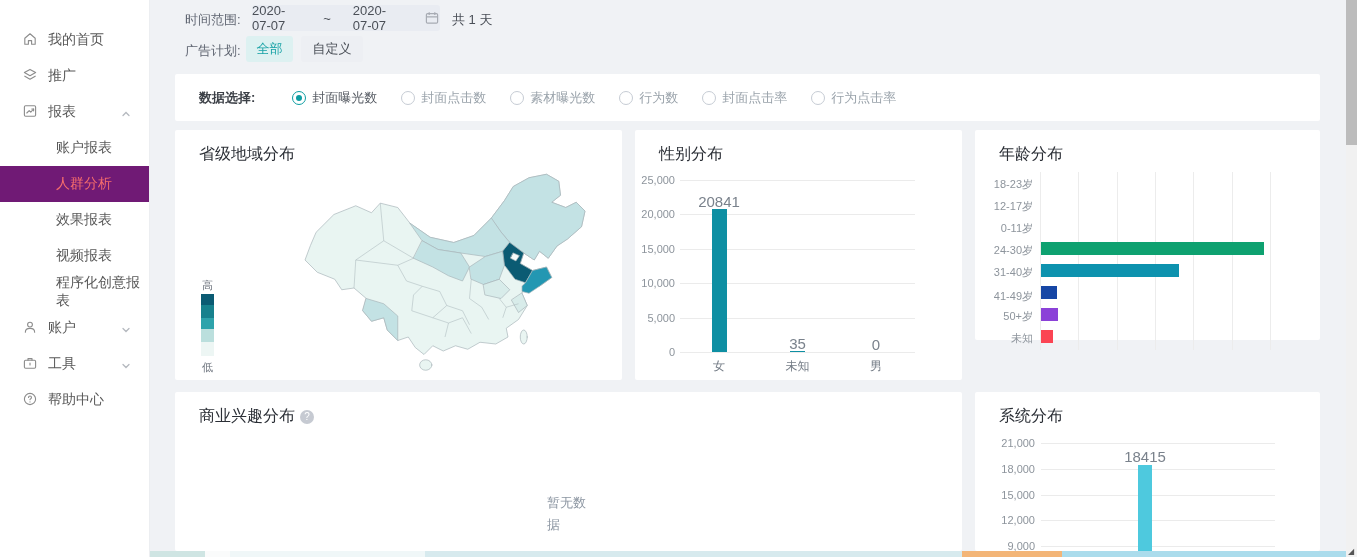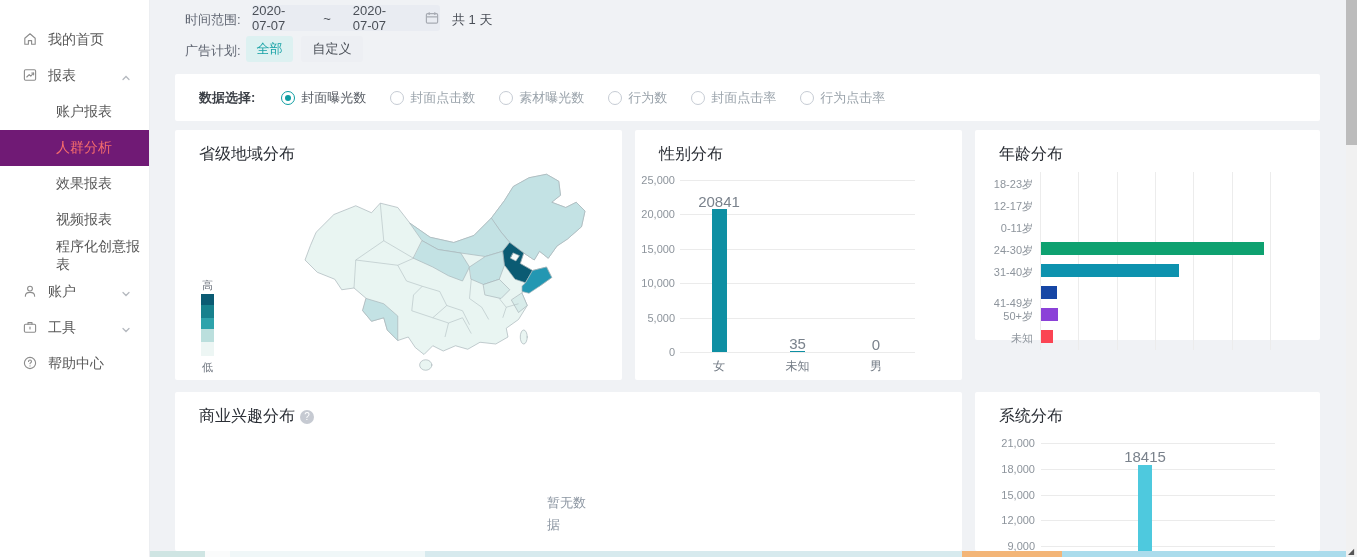--- a/index.html
+++ b/index.html
@@ -20,21 +20,21 @@
   #duration{position:absolute;left:452px;top:11px;font-size:13px;color:#4a4f57}
   .plan-btn{position:absolute;top:36px;height:26px;border-radius:3px;font-size:13px;display:flex;align-items:center;justify-content:center;cursor:pointer}
   .plan-btn.on{background:#ddf1f1;color:#18a2a6}
   .plan-btn.off{background:#edeff3;color:#4a4f57}
   
   .card{position:absolute;background:#fff;border-radius:2px}
   .card-title{position:absolute;left:24px;top:14px;font-size:16px;color:#2b2f36;font-weight:500;display:flex;align-items:center;gap:5px}
   
   #data-select-card{left:175px;top:74px;width:1145px;height:47px}
   #data-select-row{position:absolute;left:24px;top:0;height:47px;display:flex;align-items:center;gap:24px;font-size:13px}
-  #data-select-label{color:#3c4047;font-weight:bold;margin-right:2px}
+  #data-select-label{color:#3c4047;font-weight:bold;margin-right:13px}
   .radio-opt{display:flex;align-items:center;gap:6px;cursor:pointer}
   .radio-dot{width:14px;height:14px;border-radius:50%;box-sizing:border-box;border:1px solid #c6ccd4;background:#fff;position:relative}
   .radio-opt.sel .radio-dot{border-color:#0d9da2}
   .radio-opt.sel .radio-dot::after{content:"";position:absolute;left:3px;top:3px;width:6px;height:6px;border-radius:50%;background:#0d9da2}
   .radio-opt .rlbl{color:#9aa3ab}
   .radio-opt.sel .rlbl{color:#565b63}
   
   .gridline-h{position:absolute;height:1px;background:#ebebeb}
   .gridline-v{position:absolute;width:1px;background:#ececec}
   .tickbox{position:absolute;overflow:hidden;height:13px}
@@ -61,20 +61,27 @@
 </head>
 <body>
 
 <aside id="sidebar">
   <nav id="sidebar-nav">
       <div class="side-item">
         <span><svg class="icon16" viewBox="0 0 20 20" stroke="#8c8c8c" stroke-width="1.4" fill="none" stroke-linecap="round" stroke-linejoin="round">
             <path d="M3.5 9 L10 3.5 L16.5 9 V16.5 H12 V12 H8 V16.5 H3.5 Z"></path>
           </svg></span>
         <span class="lbl">我的首页</span>
+      </div>
+      <div class="side-item">
+        <span><svg class="icon16" viewBox="0 0 20 20" stroke="#8c8c8c" stroke-width="1.4" fill="none" stroke-linecap="round" stroke-linejoin="round">
+            <path d="M10 3 L17 7 L10 11 L3 7 Z"></path>
+            <path d="M3.5 11.5 L10 15.2 L16.5 11.5"></path>
+          </svg></span>
+        <span class="lbl">推广</span>
       </div>
       <div class="side-item">
         <span><svg class="icon16" viewBox="0 0 20 20" stroke="#8c8c8c" stroke-width="1.4" fill="none" stroke-linecap="round" stroke-linejoin="round">
             <rect x="3" y="3.5" width="14" height="13" rx="1.5"></rect>
             <path d="M6 12.5 L9 9.5 L11 11.5 L14.5 7.5"></path>
             <path d="M14.5 7.5 v2.3 M14.5 7.5 h-2.3"></path>
           </svg></span>
         <span class="lbl">报表</span>
         <span class="chev"><svg width="10" height="10" viewBox="0 0 10 10" stroke="#b5b9bf" stroke-width="1.3" fill="none" stroke-linecap="round">
             <path d="M2 6.5 L5 3.5 L8 6.5"></path>
@@ -252,21 +259,21 @@
       <div class="gridline-v" style="left: 218.333px; top: 42px; height: 178px;"></div>
       <div class="gridline-v" style="left: 256.667px; top: 42px; height: 178px;"></div>
       <div class="gridline-v" style="left: 295px; top: 42px; height: 178px;"></div>
       <div class="age-lbl" style="left: 6px; top: 47px;">18-23岁</div>
       <div class="age-lbl" style="left: 6px; top: 69px;">12-17岁</div>
       <div class="age-lbl" style="left: 6px; top: 91px;">0-11岁</div>
       <div class="age-lbl" style="left: 6px; top: 113px;">24-30岁</div>
       <div class="hbar" style="left: 66px; top: 112px; width: 223.1px; background: rgb(14, 161, 112);"></div>
       <div class="age-lbl" style="left: 6px; top: 135px;">31-40岁</div>
       <div class="hbar" style="left: 66px; top: 134px; width: 138px; background: rgb(13, 146, 174);"></div>
-      <div class="age-lbl" style="left: 6px; top: 166px; text-align: right;">41-49岁</div>
+      <div class="age-lbl" style="left: 6px; top: 159px; text-align: right;">41-49岁</div>
       <div class="hbar" style="left: 66px; top: 156px; width: 15.7167px; background: rgb(22, 70, 165);"></div>
       <div class="age-lbl" style="left: 6px; top: 179px;">50+岁</div>
       <div class="hbar" style="left: 66px; top: 178px; width: 16.8667px; background: rgb(139, 65, 216);"></div>
       <div class="age-lbl" style="left: 6px; top: 201px;">未知</div>
       <div class="hbar" style="left: 66px; top: 200px; width: 11.8833px; background: rgb(251, 68, 83);"></div>
     </div>
 </section>
 
 <section class="card" id="interest-card" style="left:175px;top:392px;width:787px;height:159px">
   <div class="card-title">

